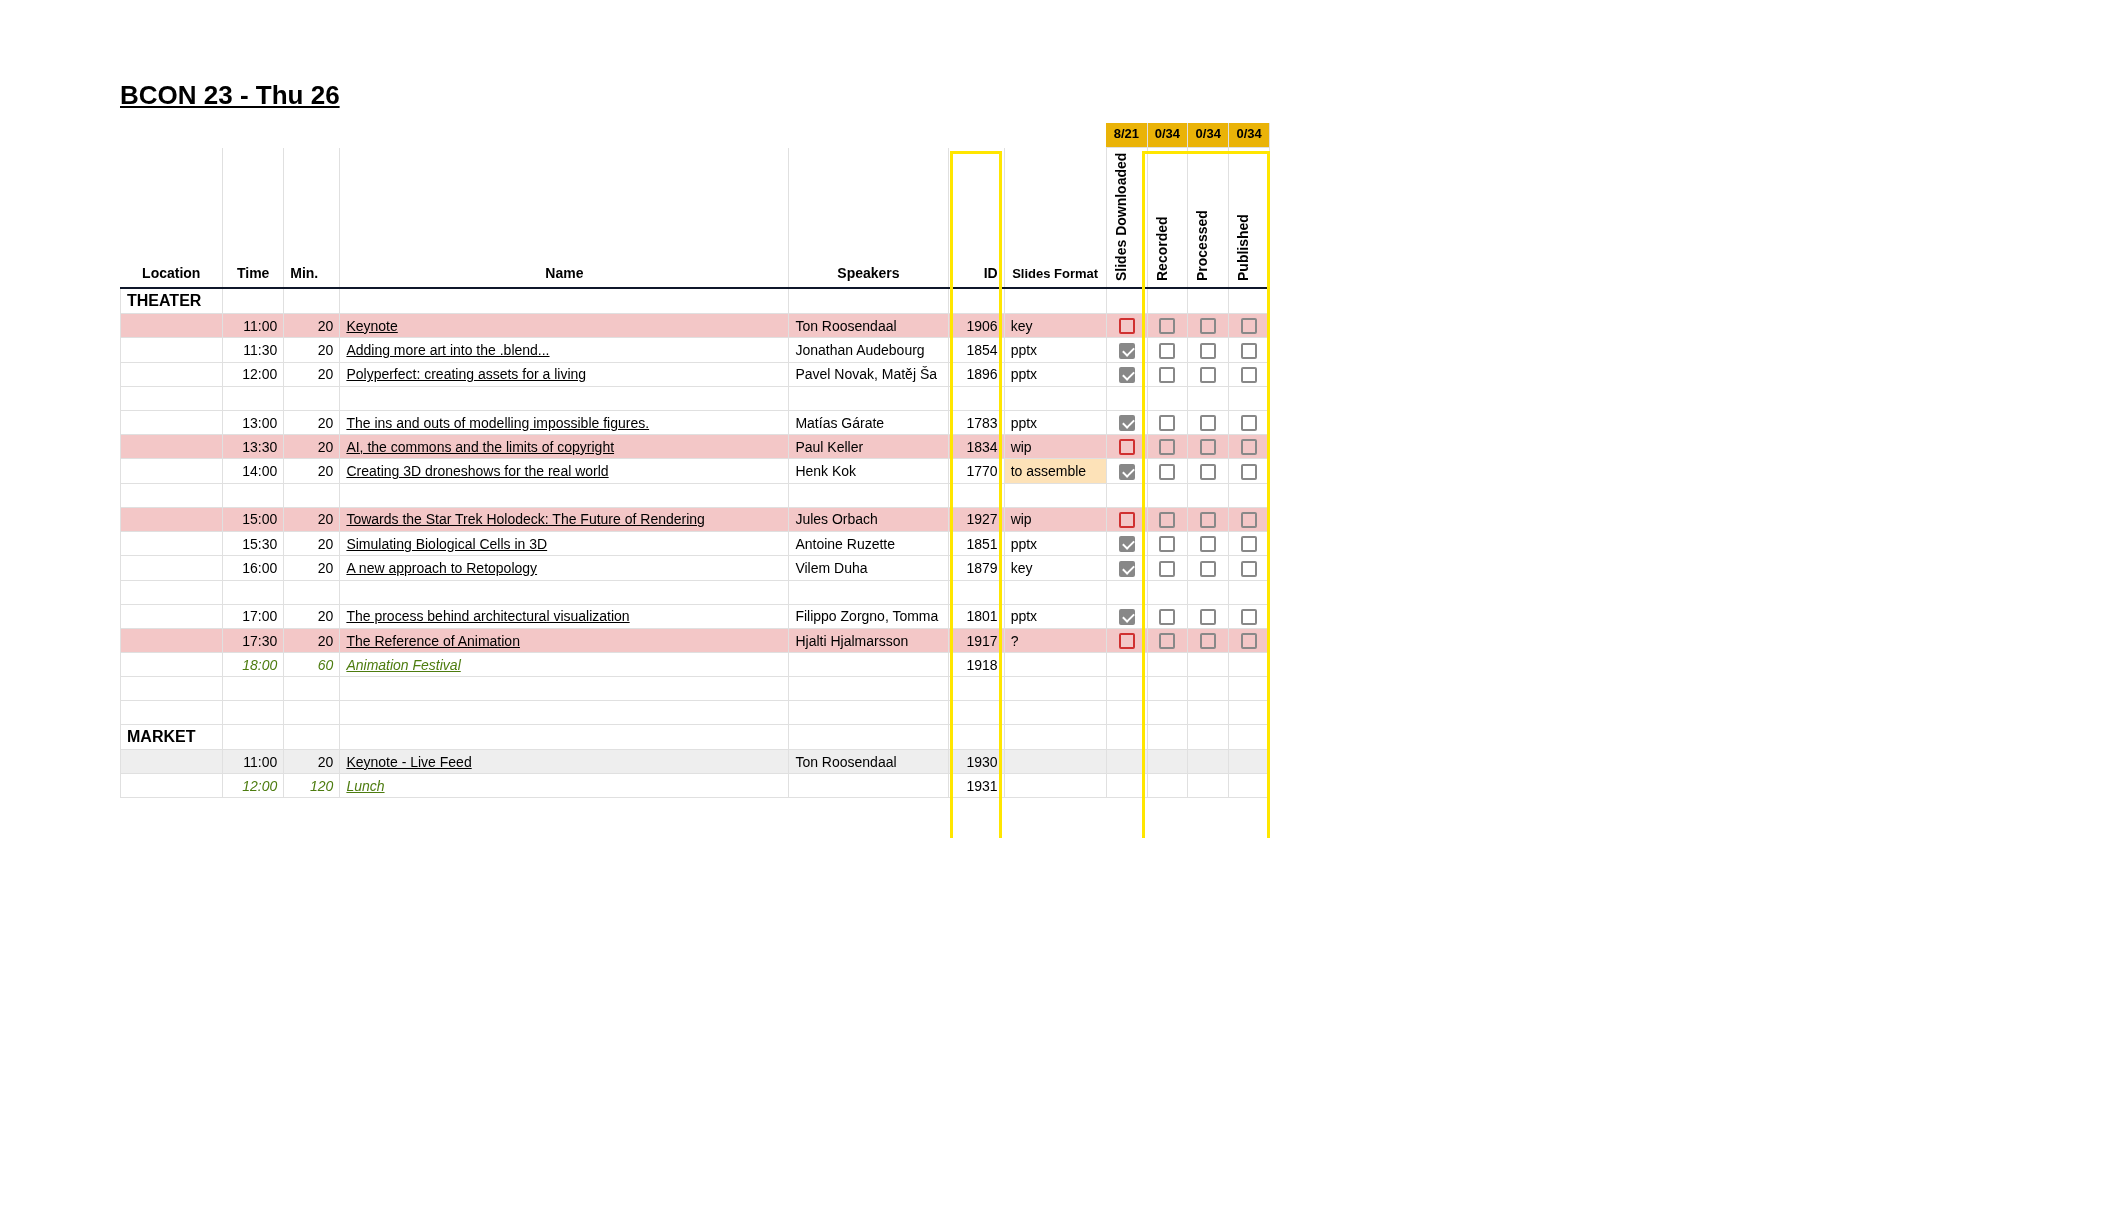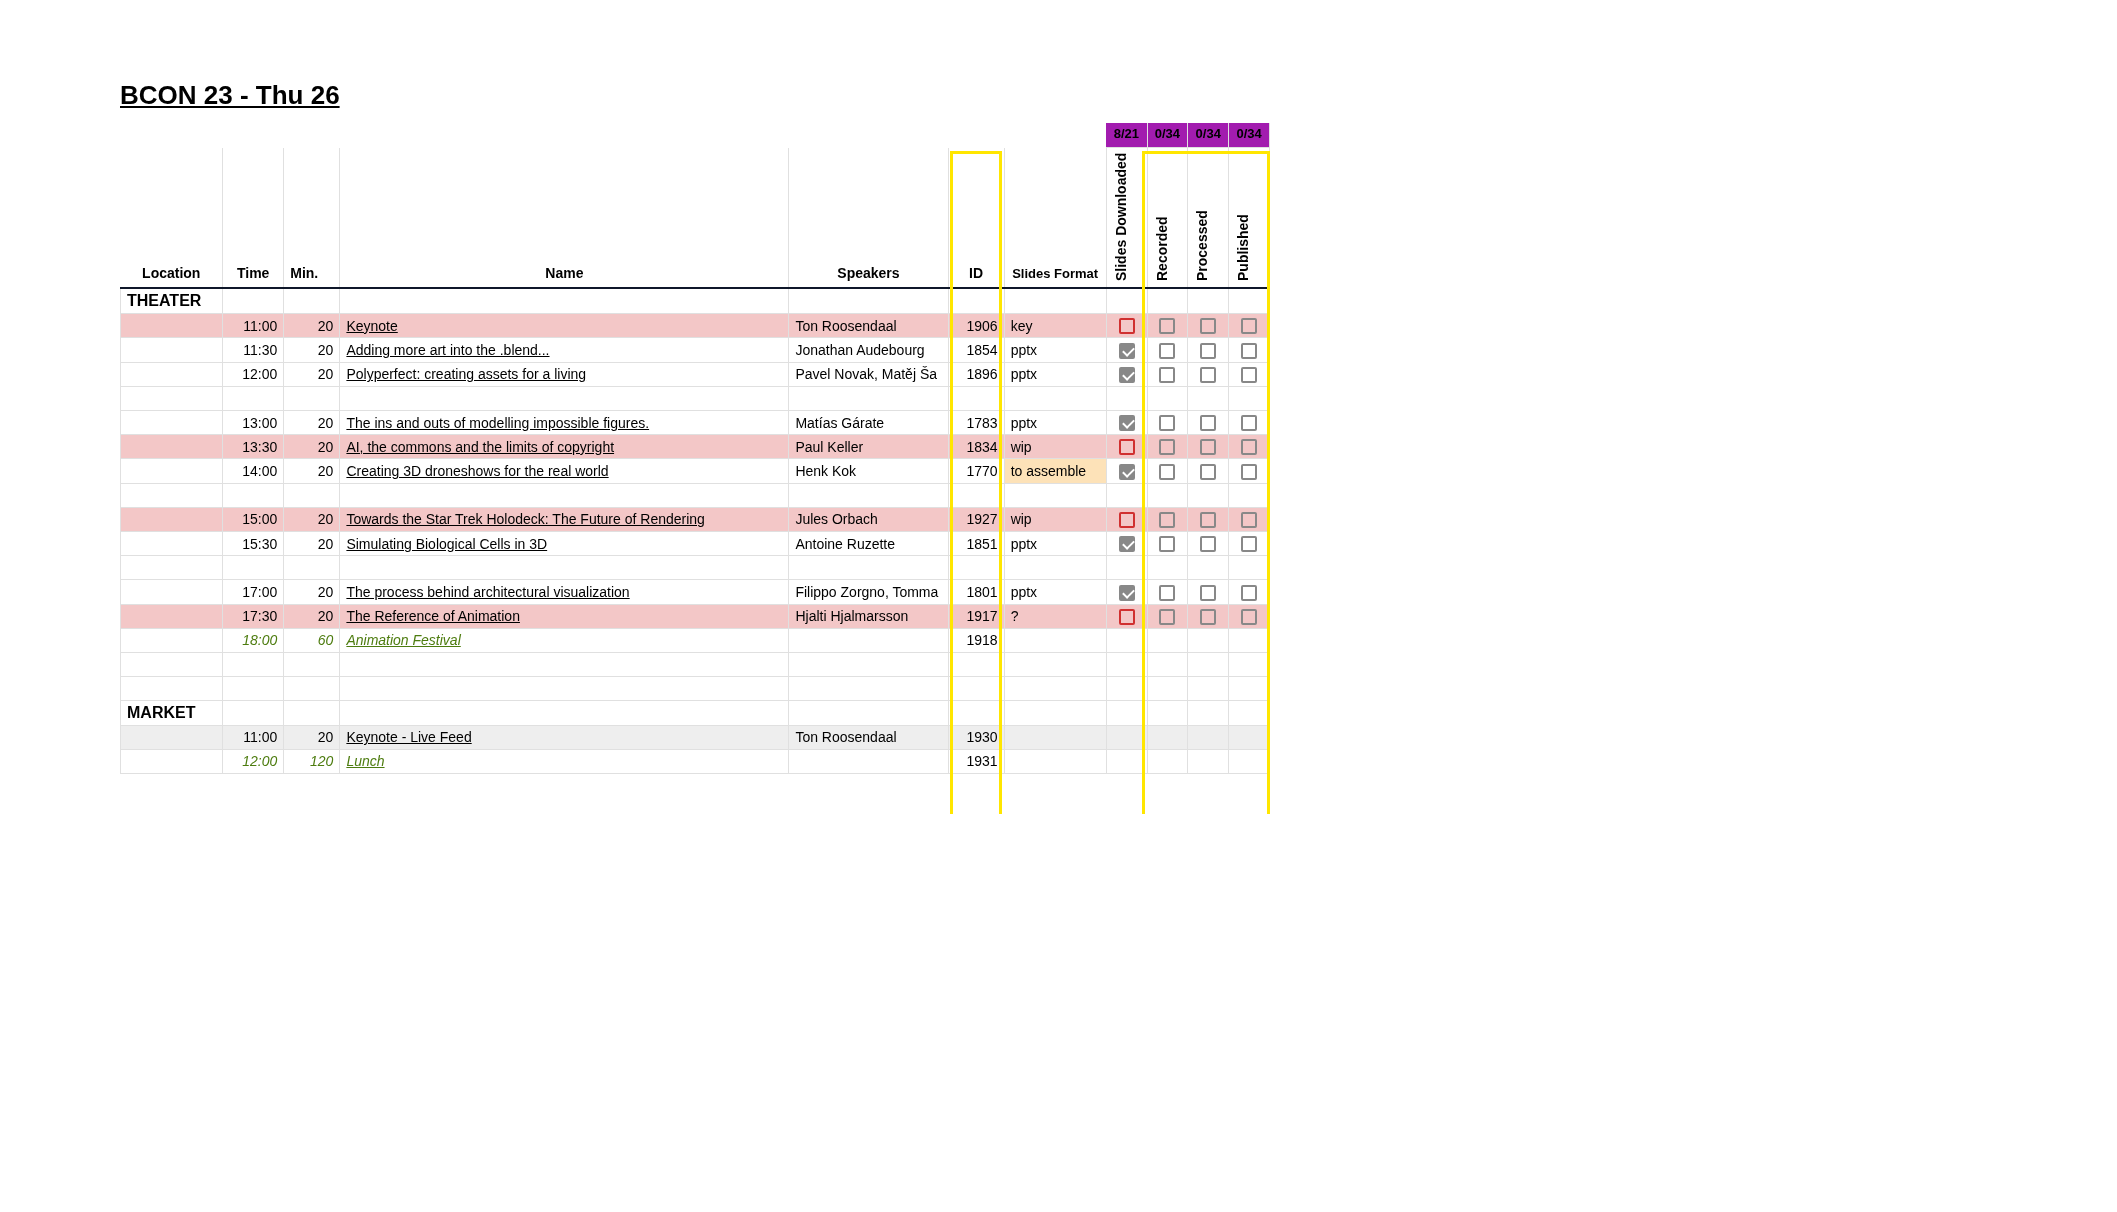--- a/index.html
+++ b/index.html
@@ -47,21 +47,21 @@
     .col-chk  { width: 40px;  text-align: center; }
     .vhead {
       writing-mode: vertical-rl;
       transform: rotate(180deg);
       white-space: nowrap;
       font-weight: bold;
       height: 130px;
       text-align: left;
     }
     .stat-row td, .stat-row th {
-      background: #a21caf;
+      background: #eab308;
       text-align: center;
       font-size: 13px;
       border-top: none;
     }
     .stat-row .empty { background: transparent; border: none; }
     .section-hd td:first-child { font-weight: bold; font-size: 16px; }
     .pink td   { background: #f3c7c7; }
     .grey td   { background: #eeeeee; }
     .dim       { color: #4d7c0f; font-style: italic; }
     .name-link { text-decoration: underline; cursor: pointer; }
@@ -122,21 +122,21 @@
         <th>0/34</th>
         <th>0/34</th>
         <th>0/34</th>
       </tr>
       <tr class="hdr-row">
         <th class="col-loc" style="text-align:center">Location</th>
         <th class="col-time" style="text-align:center">Time</th>
         <th class="col-min" style="text-align:left">Min.</th>
         <th class="col-name" style="text-align:center">Name</th>
         <th class="col-spk" style="text-align:center">Speakers</th>
-        <th class="col-id" style="text-align:center">ID</th>
+        <th class="col-id" style="">ID</th>
         <th class="col-fmt" style="font-size:13px">Slides Format</th>
         <th class="col-chk">
             <div class="vhead">Slides Downloaded</div>
           </th>
         <th class="col-chk">
             <div class="vhead">Recorded</div>
           </th>
         <th class="col-chk">
             <div class="vhead">Processed</div>
           </th>
@@ -300,20 +300,35 @@
           </td>
           <td class="col-id">1851</td>
           <td class="col-fmt ">pptx</td>
           <td class="col-chk"><span class="chk checked"></span></td>
           <td class="col-chk"><span class="chk"></span></td>
           <td class="col-chk"><span class="chk"></span></td>
           <td class="col-chk"><span class="chk"></span></td>
         </tr>
         <tr>
           <td></td>
+          <td class="col-time">16:00</td>
+          <td class="col-min">20</td>
+          <td class="col-name"><span class="name-link">A new approach to Retopology</span></td>
+          <td class="col-spk">
+            <span class="truncate">Vilem Duha</span>
+          </td>
+          <td class="col-id">1879</td>
+          <td class="col-fmt ">key</td>
+          <td class="col-chk"><span class="chk checked"></span></td>
+          <td class="col-chk"><span class="chk"></span></td>
+          <td class="col-chk"><span class="chk"></span></td>
+          <td class="col-chk"><span class="chk"></span></td>
+        </tr>
+        <tr>
+          <td></td>
           <td></td>
           <td></td>
           <td></td>
           <td></td>
           <td></td>
           <td></td>
           <td></td>
           <td></td>
           <td></td>
           <td></td>

